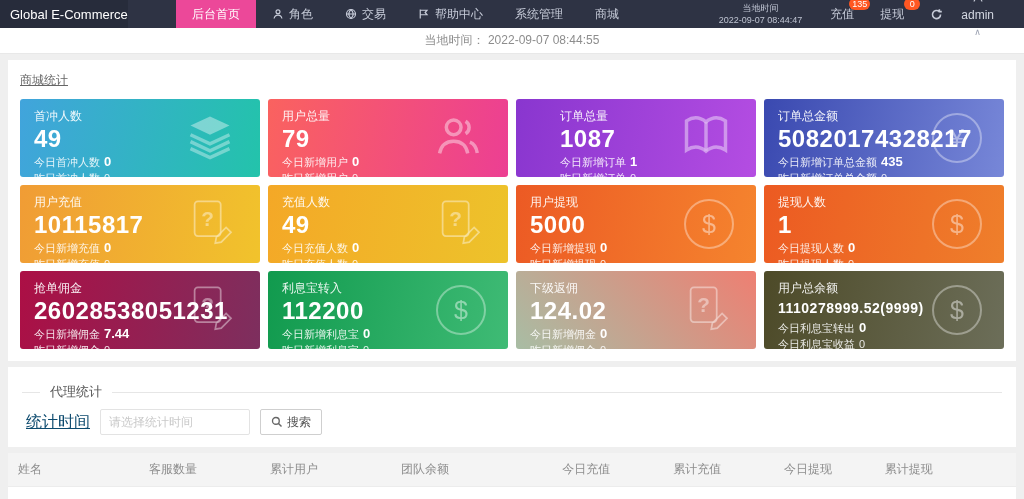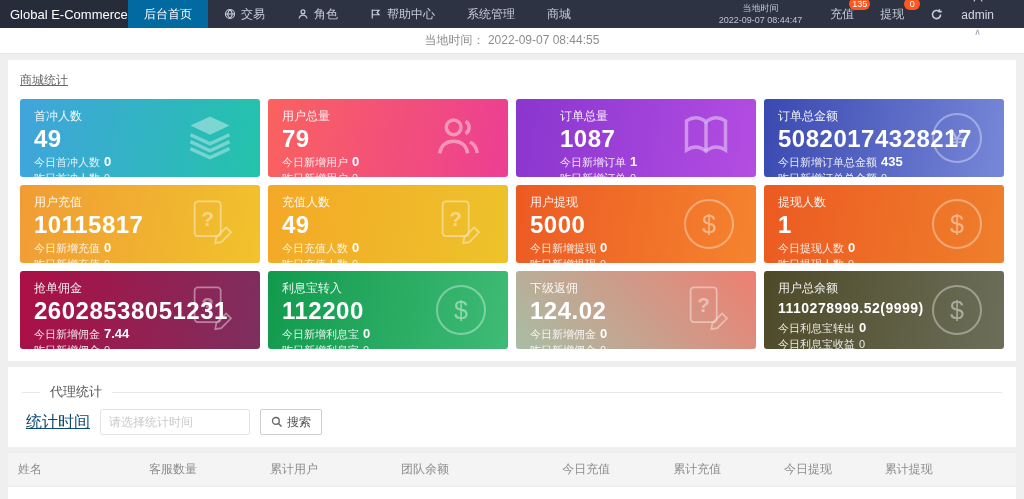--- a/index.html
+++ b/index.html
@@ -5,21 +5,21 @@
   * { box-sizing: border-box; margin: 0; padding: 0; }
   html,body { width:1024px; height:499px; overflow:hidden; background:#efefef;
     font-family:"Liberation Sans","DejaVu Sans",sans-serif; }
 
   
   .navbar { height:28px; background:#2e3344; display:flex; align-items:stretch; color:#c6cbd8; font-size:12px; }
   .brand { width:128px; padding:0 10px; display:flex; align-items:center; color:#fff; font-size:13px;
     background:#272c3b; white-space:nowrap; overflow:hidden; }
   .nav-menu { display:flex; align-items:stretch; }
   .nav-item { display:flex; align-items:center; gap:5px; padding:0 16px; cursor:pointer; color:#c6cbd8; }
-  .nav-item.active { background:#0369a1; color:#fff; }
+  .nav-item.active { background:#ec4899; color:#fff;margin-left:48px; }
   .nav-item svg { width:12px; height:12px; stroke:#c6cbd8; fill:none; stroke-width:1.6; }
   .nav-right { margin-left:auto; display:flex; align-items:center; gap:18px; padding-right:30px; }
   .time-block { text-align:center; font-size:9px; line-height:1.35; color:#bfc4d2; padding:0 10px; }
   .nav-badge-item { position:relative; cursor:pointer; font-size:12px; color:#c6cbd8; margin-right:8px;}
   .badge { position:absolute; top:-8px; right:-16px; background:#ff5722; color:#fff; font-size:9px;
     line-height:12px; min-width:16px; text-align:center; border-radius:8px; padding:0 3px; }
   .nav-icon { cursor:pointer; display:flex; align-items:center; }
   .nav-icon svg { width:13px; height:13px; stroke:#c6cbd8; fill:none; stroke-width:2; }
   .user { display:flex; align-items:center; gap:5px; cursor:pointer; color:#d3d7e1;flex-direction:column; }
   .user svg { width:12px; height:12px; stroke:#c6cbd8; fill:none; stroke-width:1.6; }
@@ -73,34 +73,34 @@
 
 <div class="navbar">
   <div class="brand">Global E-Commerce...</div>
   <nav class="nav-menu">
       <div class="nav-item active">
         <span>后台首页</span>
       </div>
       <div class="nav-item">
         <span style="display: flex;">
           <svg viewBox="0 0 16 16">
+            <circle cx="8" cy="5" r="2.6"></circle>
+            <path d="M2.8 14c.6-3 2.6-4.4 5.2-4.4S12.6 11 13.2 14"></path>
+          </svg>
+        </span>
+        <span>角色</span>
+      </div>
+      <div class="nav-item">
+        <span style="display: flex;">
+          <svg viewBox="0 0 16 16">
             <circle cx="8" cy="8" r="6"></circle>
             <path d="M2 8h12M8 2c-4 4-4 8 0 12M8 2c4 4 4 8 0 12"></path>
           </svg>
         </span>
         <span>交易</span>
-      </div>
-      <div class="nav-item">
-        <span style="display: flex;">
-          <svg viewBox="0 0 16 16">
-            <circle cx="8" cy="5" r="2.6"></circle>
-            <path d="M2.8 14c.6-3 2.6-4.4 5.2-4.4S12.6 11 13.2 14"></path>
-          </svg>
-        </span>
-        <span>角色</span>
       </div>
       <div class="nav-item">
         <span style="display: flex;">
           <svg viewBox="0 0 16 16">
             <path d="M3 14V2m0 1h9l-2.5 3L12 9H3"></path>
           </svg>
         </span>
         <span>帮助中心</span>
       </div>
       <div class="nav-item">

